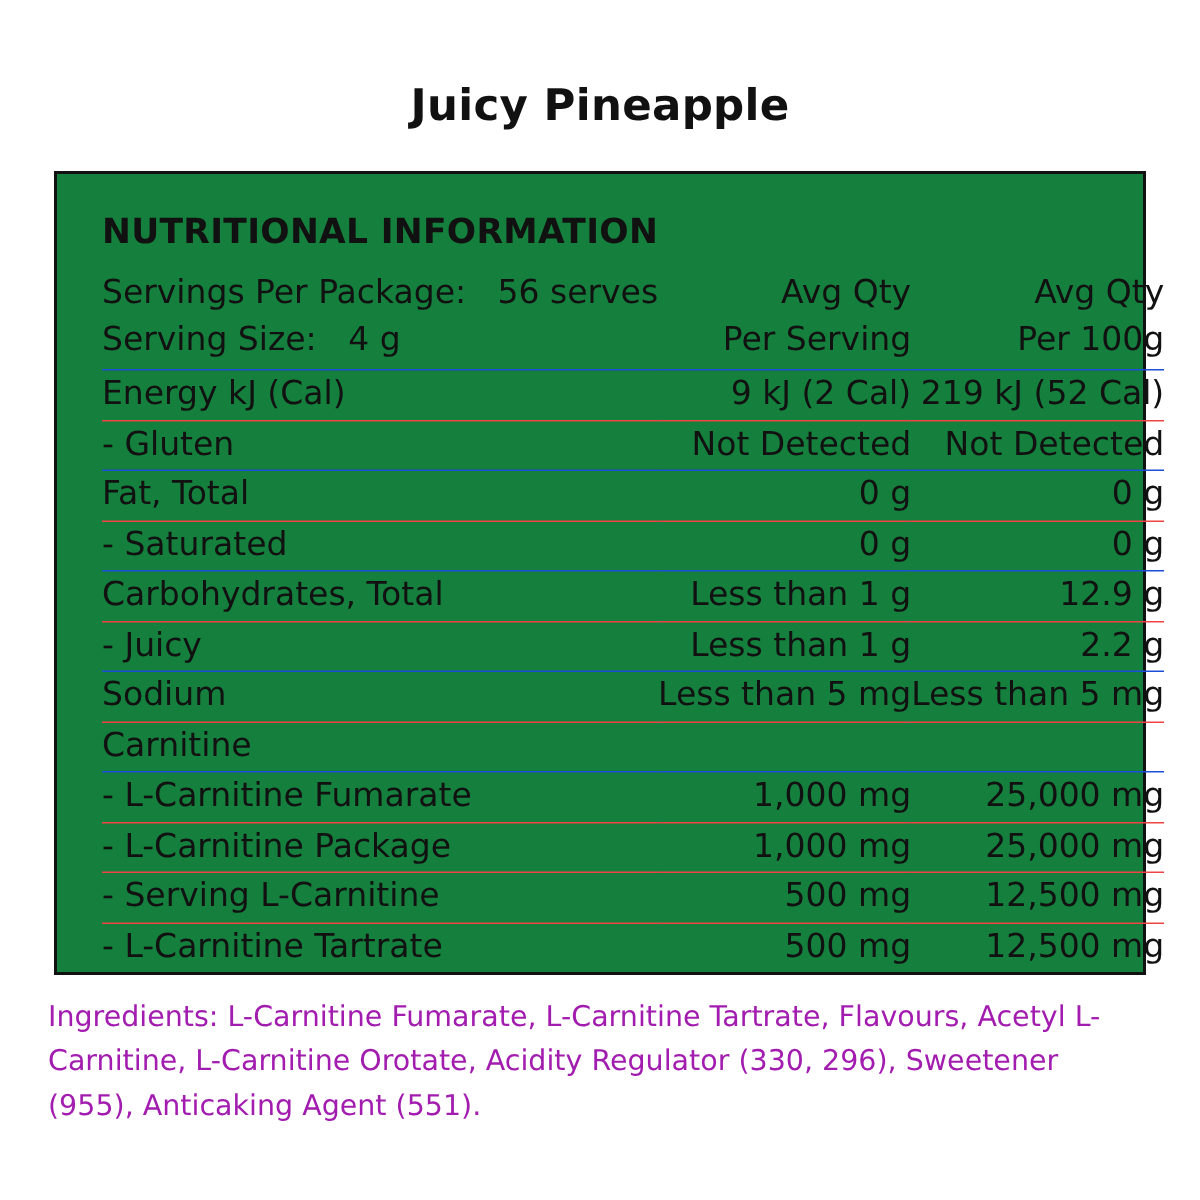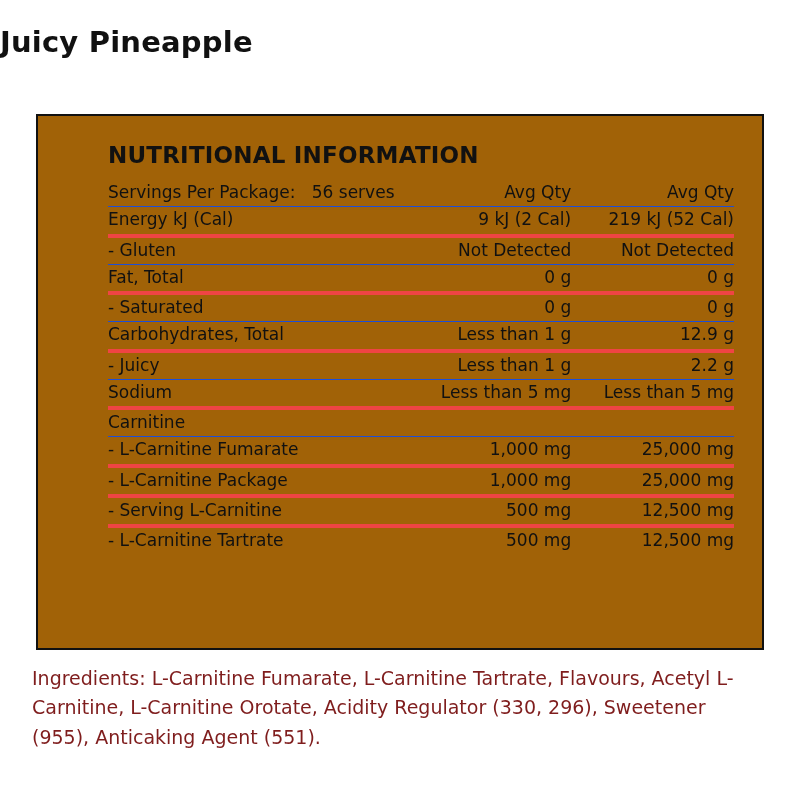--- a/index.html
+++ b/index.html
@@ -14,86 +14,85 @@
     color: #111111;
     -webkit-font-smoothing: antialiased;
   }
   .page {
     position: relative;
     width: 800px;
     height: 800px;
     box-sizing: border-box;
   }
   .product-title {
-    text-align: left;
+    text-align: center;
     font-size: 29px;
     font-weight: bold;
     color: #111111;
-    padding-top: 25px;
+    padding-top: 53px;
     letter-spacing: 0.2px;
   }
   .panel {
     position: absolute;
     left: 36px;
     top: 114px;
     width: 728px;
     height: 536px;
     border: 2px solid #111111;
     box-sizing: border-box;
-    background: #a16207;
-    padding-left: 40px;
+    background: #15803d;
   }
   .panel-inner {
     padding: 26px 28px 0 30px;
   }
   .panel-heading {
     font-size: 23px;
     font-weight: bold;
     color: #111111;
     margin-bottom: 12px;
     letter-spacing: 0.2px;
   }
   table.nutri {
     width: 100%;
     border-collapse: collapse;
-    font-size: 17px;
+    font-size: 22px;
     color: #111111;
   }
   table.nutri td {
     padding: 2px 0 3px 0;
     vertical-align: bottom;
     line-height: 1.25;
     white-space: nowrap;
   }
   .col-label { text-align: left; width: 48%; }
   .col-serving { text-align: right; width: 26%; padding-right: 2px; }
   .col-hundred { text-align: right; width: 26%; padding-right: 4px; }
   tr.rule > td {
     border-top: 1px solid #1d4ed8;
   }
   tr.thin > td {
-    border-top: 4px solid #ef4444;
+    border-top: 1px solid #ef4444;
   }
   .head-row td {
     padding-bottom: 0;
     padding-top: 2px;
   }
   .head-row.second td {
     padding-top: 0;
     padding-bottom: 6px;
   }
   .indent { padding-left: 34px; }
   .ingredients {
     position: absolute;
     left: 32px;
     top: 664px;
     width: 736px;
     font-size: 19px;
     line-height: 1.55;
-    color: #7f1d1d;
+    color: #a21caf;
   }
 </style>
 </head>
 <body>
 
 <div class="page">
 
   <div class="product-title">Juicy Pineapple</div>
 
   <div class="panel">
@@ -103,20 +102,29 @@
       <table class="nutri">
         <tbody>
           <tr class="head-row">
             <td class="col-label">
               <span>Servings Per Package:</span>
               &nbsp;
               <span>56 serves</span>
             </td>
             <td class="col-serving">Avg Qty</td>
             <td class="col-hundred">Avg Qty</td>
+          </tr>
+          <tr class="head-row second">
+            <td class="col-label">
+              <span>Serving Size:</span>
+              &nbsp;
+              <span>4 g</span>
+            </td>
+            <td class="col-serving">Per Serving</td>
+            <td class="col-hundred">Per 100g</td>
           </tr>
         <tr class="rule">
               <td class="col-label">Energy kJ (Cal)</td>
               <td class="col-serving">9 kJ (2 Cal)</td>
               <td class="col-hundred">219 kJ (52 Cal)</td>
             </tr>
             <tr class="thin">
               <td class="col-label indent">- Gluten</td>
               <td class="col-serving">Not Detected</td>
               <td class="col-hundred">Not Detected</td>

